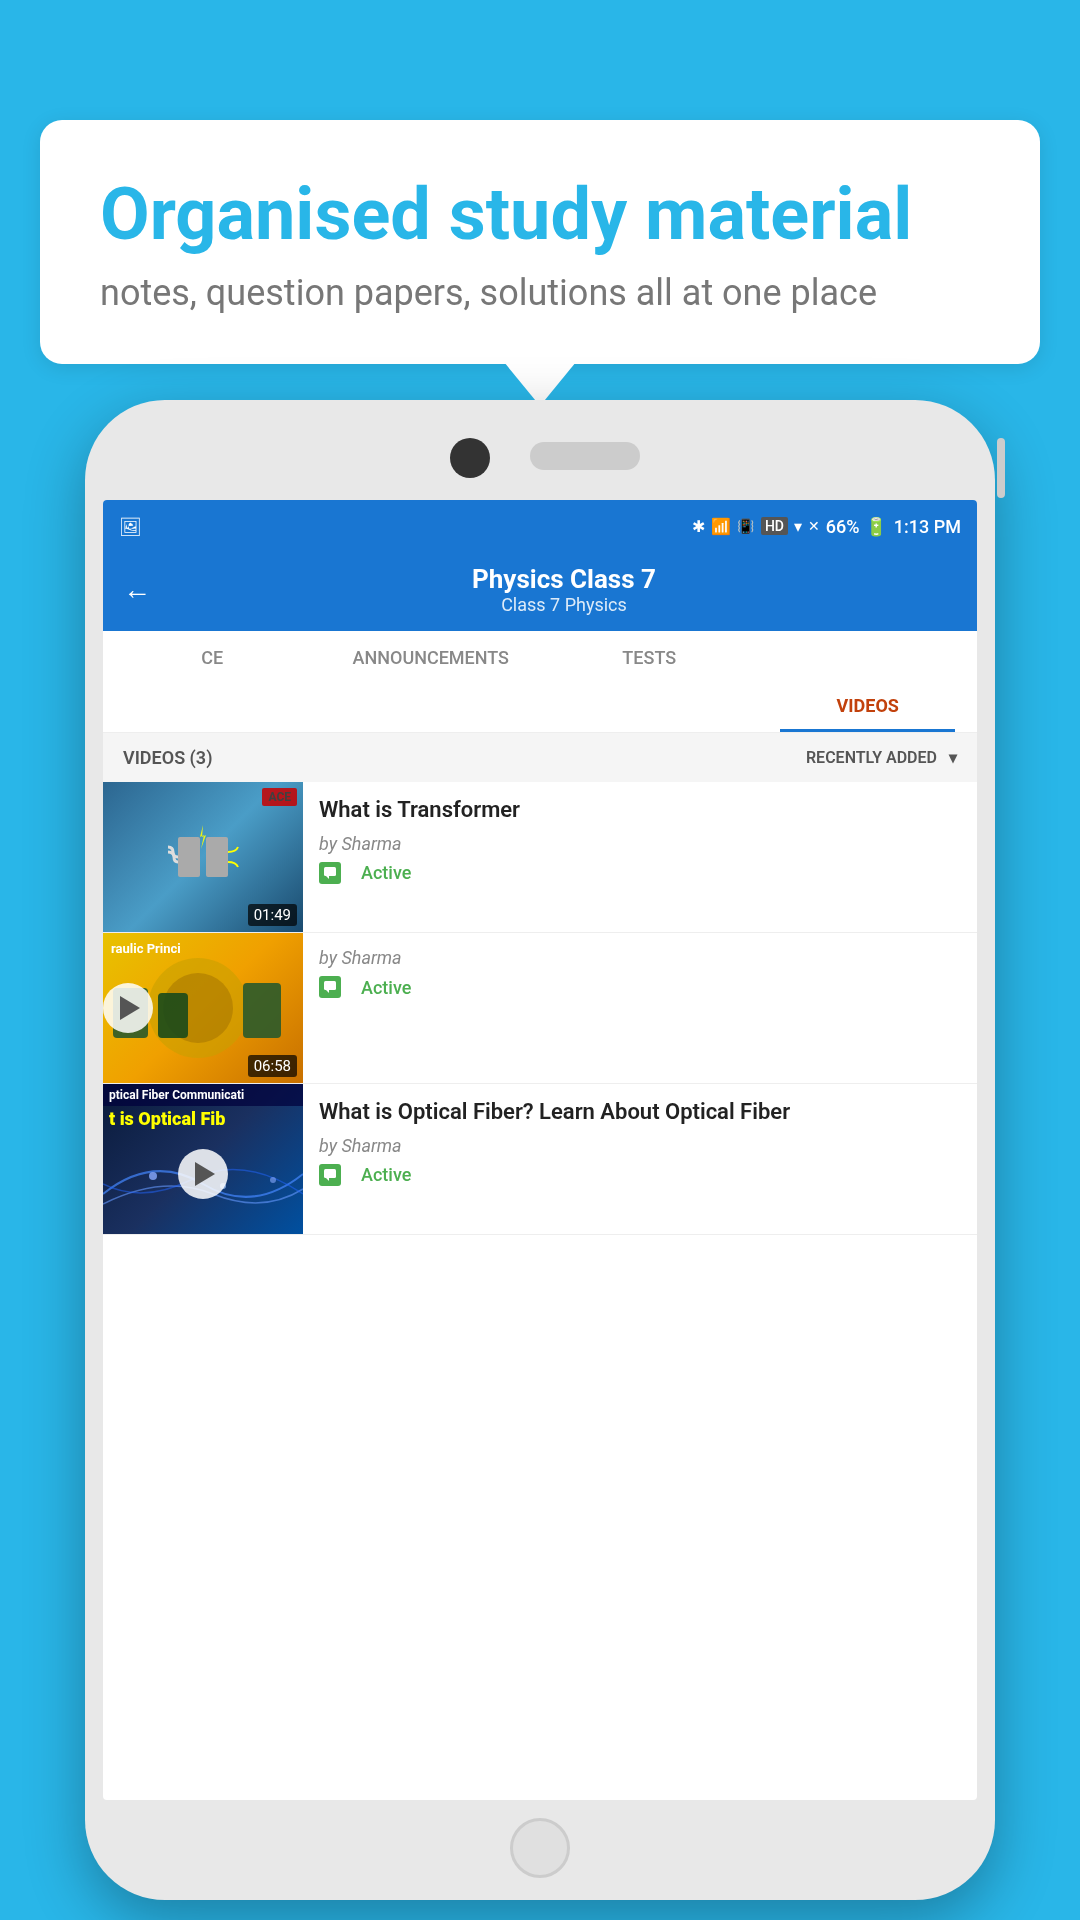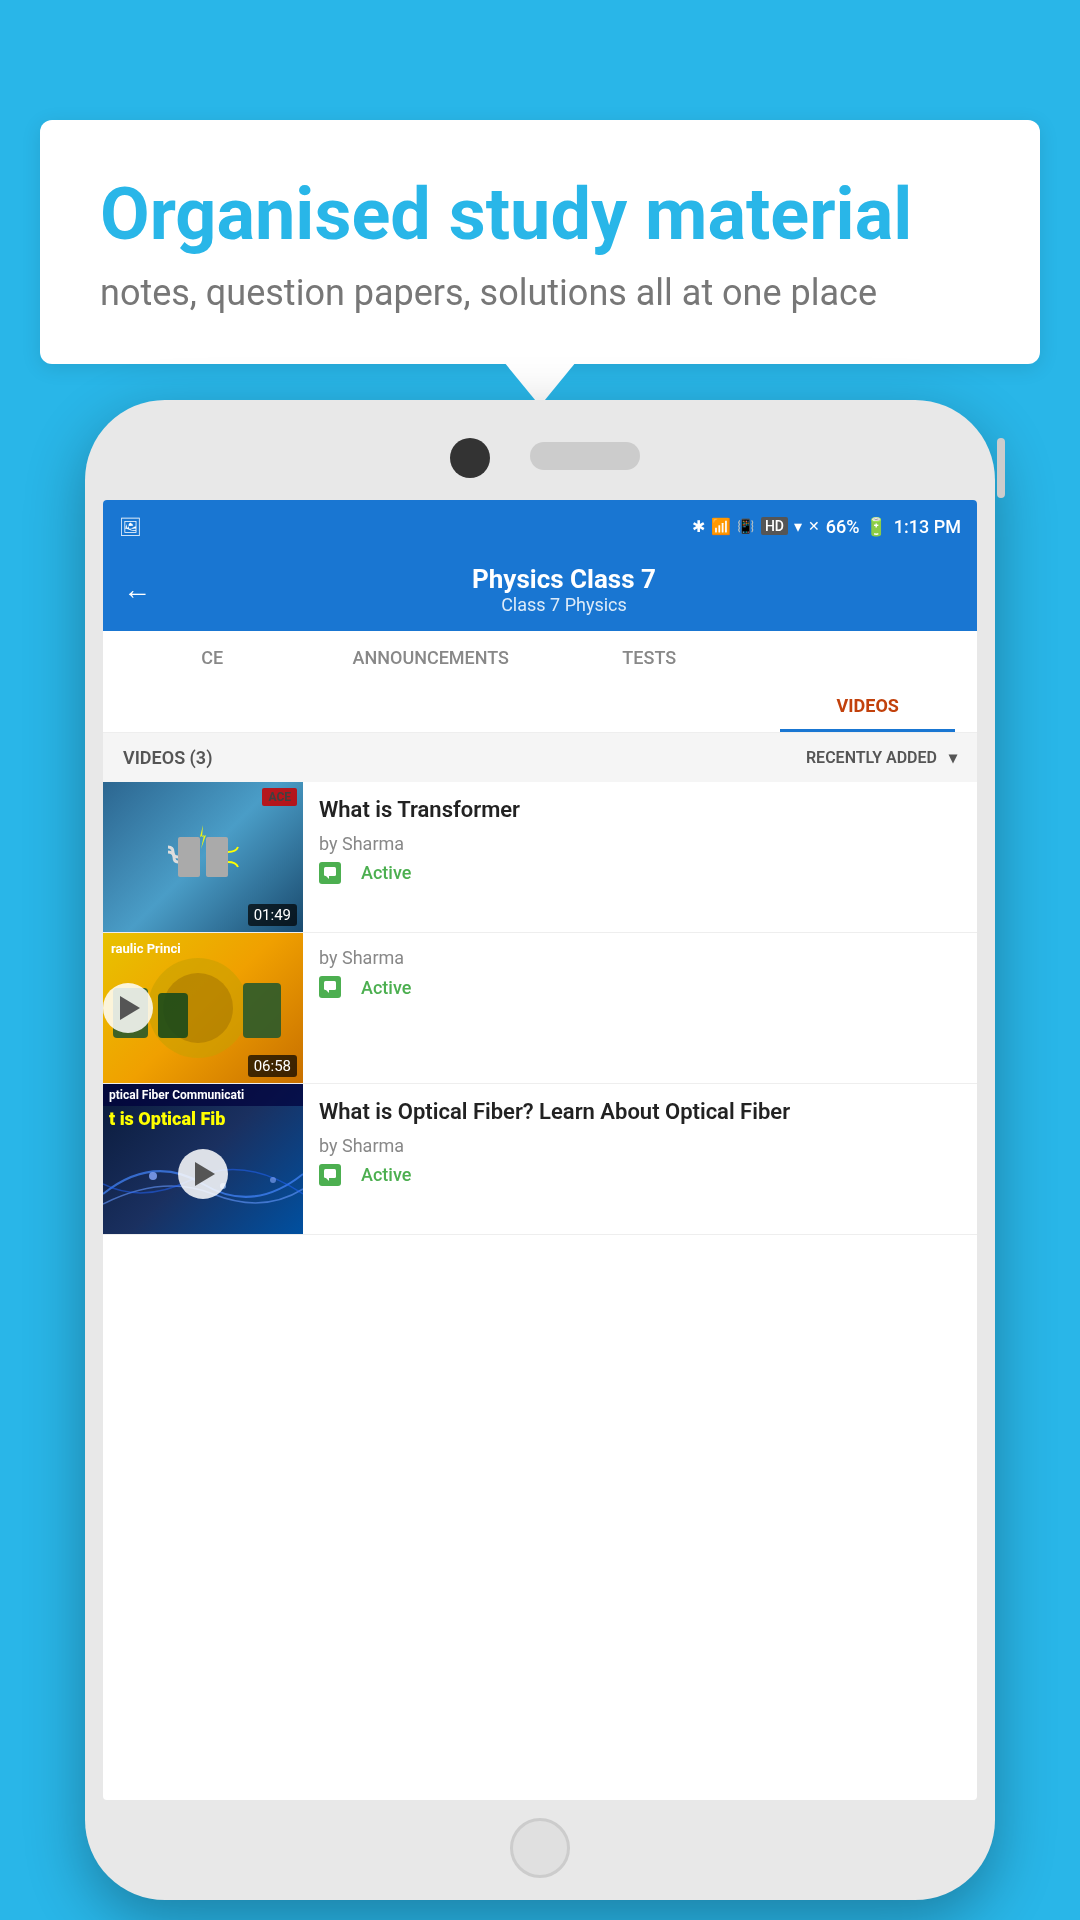--- a/index.html
+++ b/index.html
@@ -13,21 +13,21 @@
       position: relative;
     }
 
     
     .speech-bubble {
       position: absolute;
       top: 120px;
       left: 40px;
       right: 40px;
       background: white;
-      border-radius: 12px;
+      border-radius: 22px;
       padding: 55px 60px 50px 60px;
       box-shadow: 0 4px 20px rgba(0,0,0,0.1);
     }
     .speech-bubble::after {
       content: '';
       position: absolute;
       bottom: -42px;
       left: 50%;
       transform: translateX(-50%);
       width: 0;
@@ -361,20 +361,21 @@
       font-weight: 600;
       color: #222;
       margin-bottom: 8px;
       line-height: 1.3;
     }
 
     .video-author {
       font-size: 18px;
       color: #888;
       margin-bottom: 8px;
+      font-style: italic;
     }
 
     .video-status {
       display: flex;
       align-items: center;
       gap: 20px;
       color: #4caf50;
       font-size: 18px;
       font-weight: 500;
     }

